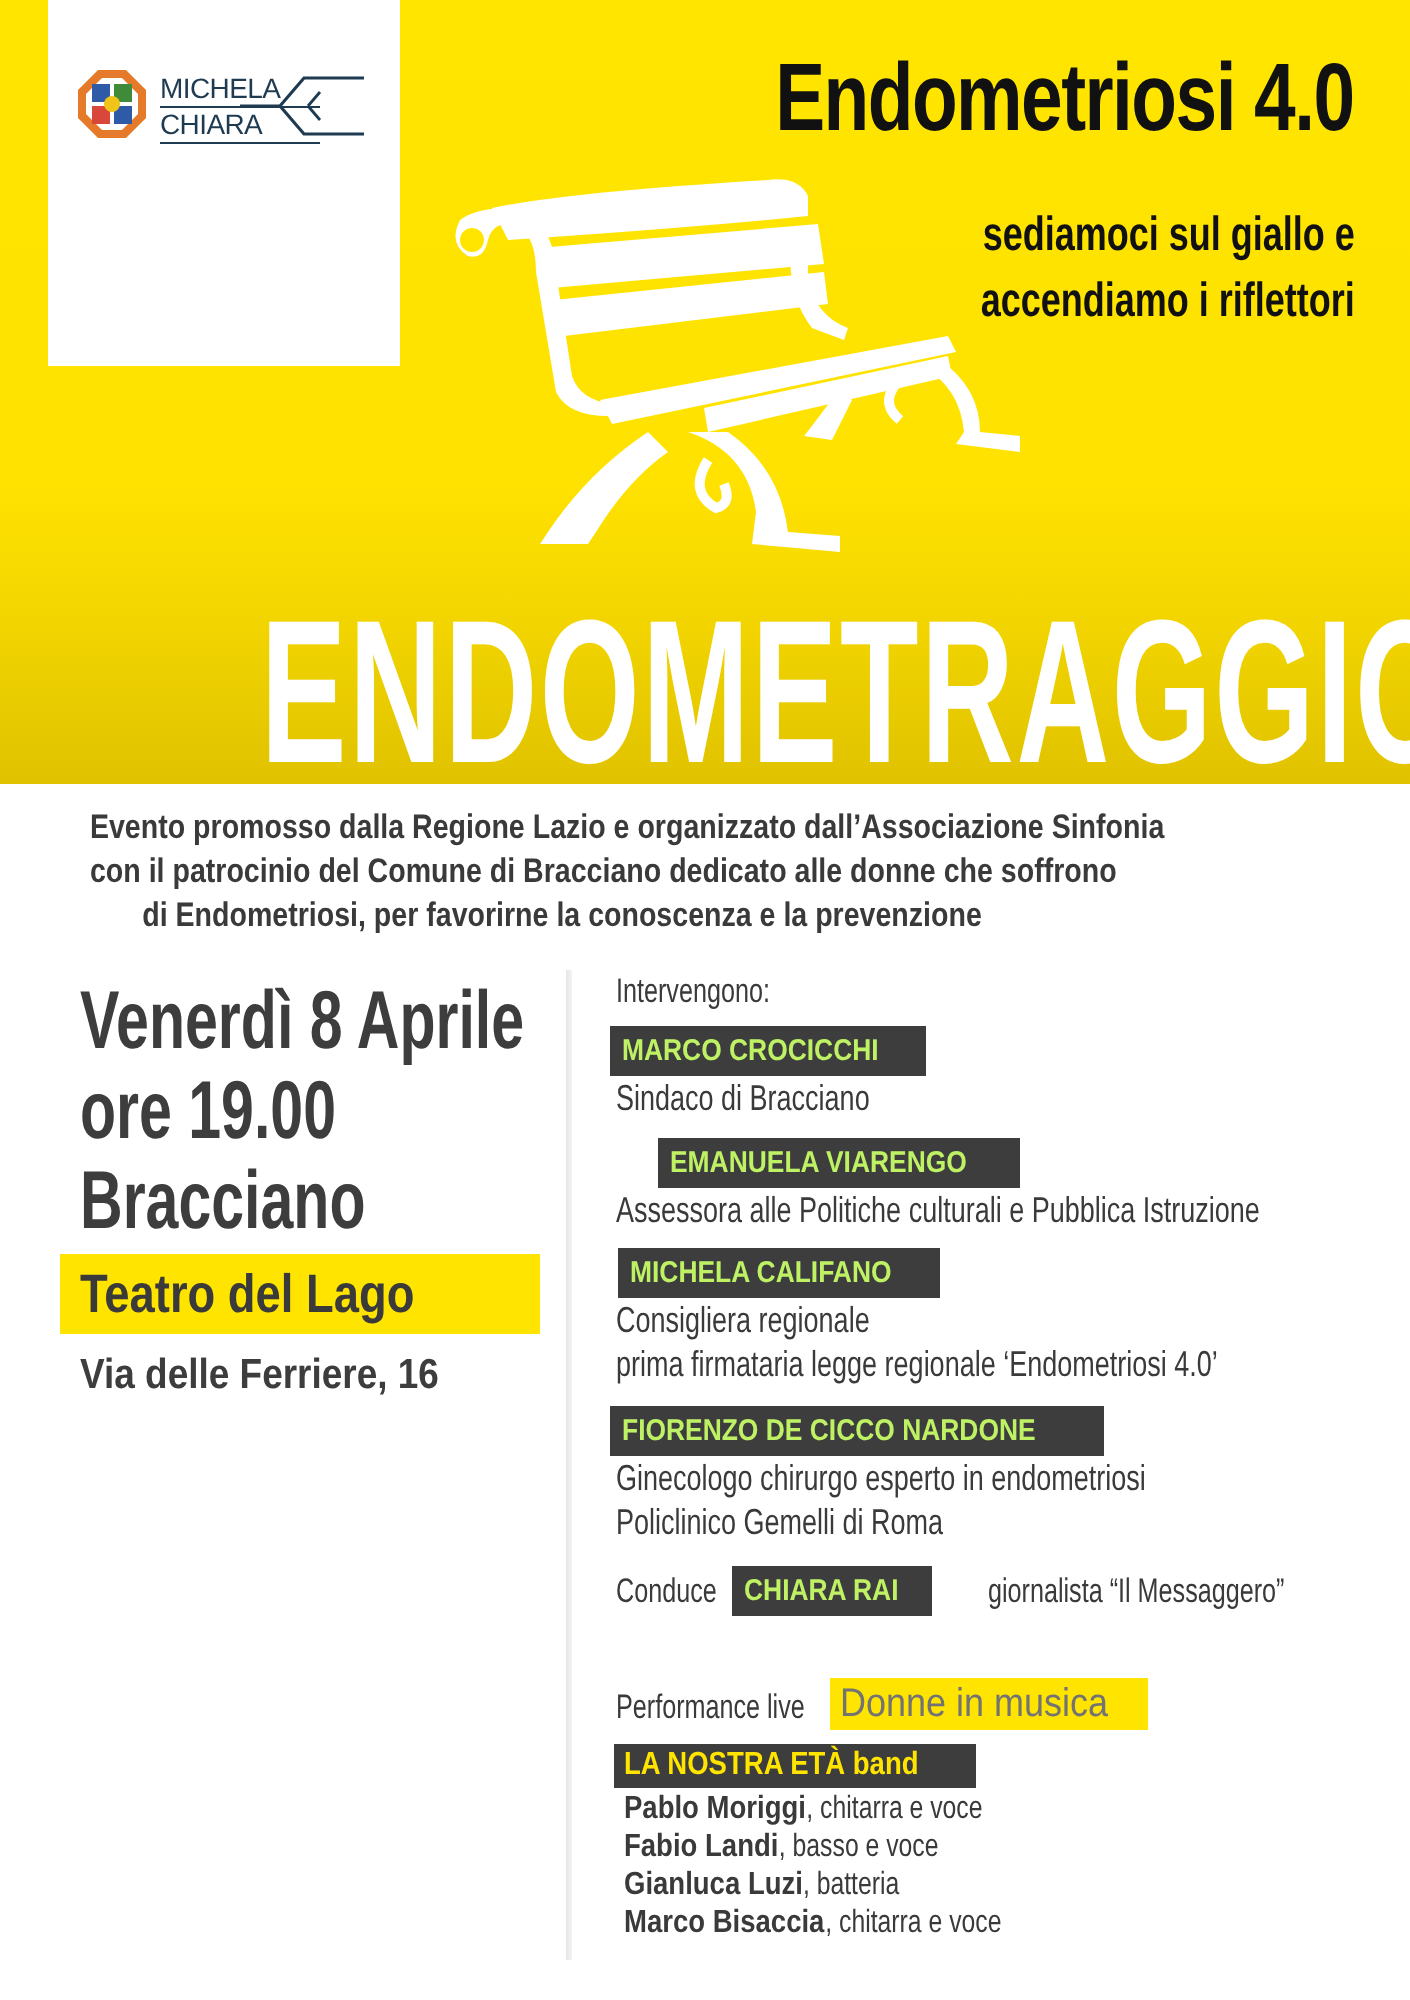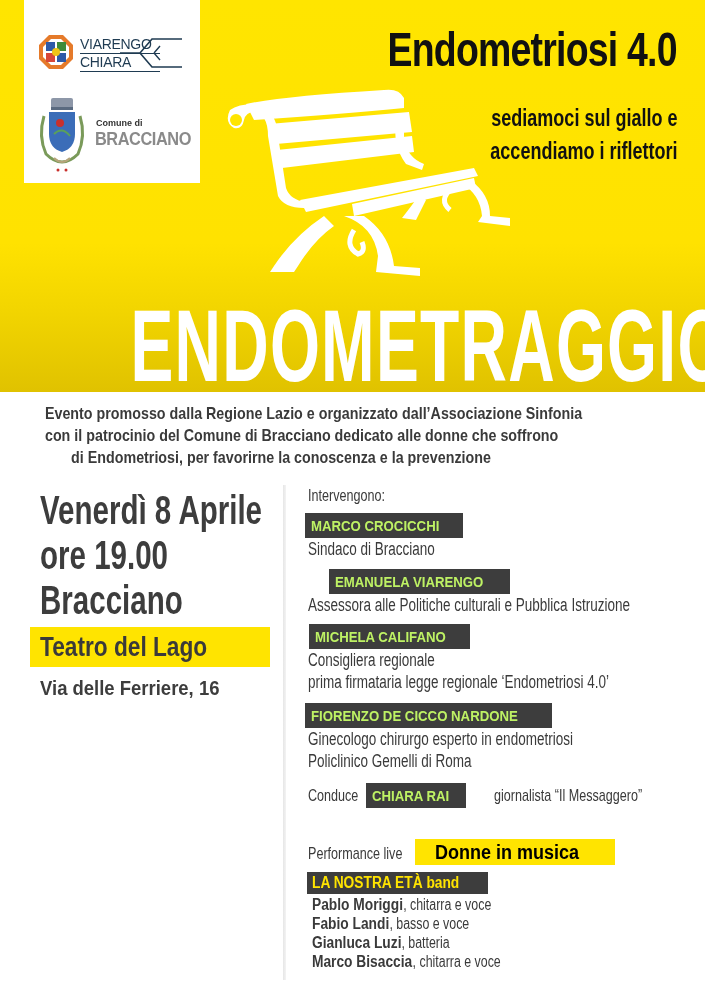--- a/index.html
+++ b/index.html
@@ -89,22 +89,22 @@
   .name-tag {
     position: absolute; height: 25px; background: #3d3d3d; color: #bef264; font-weight: bold;
     font-size: 15px; line-height: 25px; padding: 0 6px; white-space: nowrap; overflow: visible; text-align: right;
   }
   .name-tag span { display: inline-block; transform: scaleX(0.88); transform-origin: left; }
   .role {
     position: absolute; font-size: 18px; color: #3a3a3a; white-space: nowrap; line-height: 22px;
     transform: scaleX(0.75); transform-origin: left;
   }
   .yellow-tag {
-    position: absolute; height: 26px; background: #ffe400; color: #000000; font-weight: bold;
-    font-size: 20px; line-height: 26px; padding: 0 20px; white-space: nowrap;
+    position: absolute; height: 26px; background: #ffe400; color: #737373; font-weight: normal;
+    font-size: 20px; line-height: 26px; padding: 0 5px; white-space: nowrap;
   }
   .yellow-tag span { display: inline-block; transform: scaleX(0.9); transform-origin: left; }
   .band-tag {
     position: absolute; height: 22px; background: #3d3d3d; color: #ffe400; font-weight: bold;
     font-size: 16px; line-height: 22px; padding: 0 5px; white-space: nowrap;
   }
   .band-tag span { display: inline-block; transform: scaleX(0.86); transform-origin: left; }
   .member {
     position: absolute; left: 7px; font-size: 16px; color: #3a3a3a; line-height: 19px; white-space: nowrap;
     transform: scaleX(0.86); transform-origin: left;
@@ -122,46 +122,30 @@
       <svg class="regione-emblem" viewBox="0 0 36 36">
         <polygon points="11,1 25,1 35,11 35,25 25,35 11,35 1,25 1,11" fill="#e57a2a"></polygon>
         <polygon points="13,5 23,5 31,13 31,23 23,31 13,31 5,23 5,13" fill="#ffffff"></polygon>
         <rect x="8" y="8" width="9" height="9" fill="#2e5aa8"></rect>
         <rect x="19" y="8" width="9" height="9" fill="#3f8b3a"></rect>
         <rect x="8" y="19" width="9" height="9" fill="#d8473a"></rect>
         <rect x="19" y="19" width="9" height="9" fill="#2e5aa8"></rect>
         <circle cx="18" cy="18" r="4" fill="#f0c419"></circle>
       </svg>
       <div class="regione-text">
-        <span>VIARENGO</span>
+        <span>MICHELA</span>
         <span>CHIARA</span>
       </div>
       <svg class="regione-lines" viewBox="0 0 62 34">
         <path d="M0 17 L20 17 L32 3 L62 3" stroke="#1f3b52" stroke-width="1.6" fill="none"></path>
         <path d="M20 17 L32 31 L62 31" stroke="#1f3b52" stroke-width="1.6" fill="none"></path>
         <path d="M34 17 L40 10 M34 17 L40 24" stroke="#1f3b52" stroke-width="1.4" fill="none"></path>
       </svg>
     </div>
 
-    <div class="logo-bracciano">
-      <svg class="bracciano-crest" viewBox="0 0 56 78">
-        <rect x="17" y="2" width="22" height="11" rx="2" fill="#8d97a8"></rect>
-        <rect x="17" y="11" width="22" height="3" fill="#5a6a80"></rect>
-        <path d="M15 16 L41 16 L41 38 Q41 52 28 56 Q15 52 15 38 Z" fill="#3b6db8"></path>
-        <circle cx="26" cy="27" r="4" fill="#c9302c"></circle>
-        <path d="M20 38 Q28 30 36 40" stroke="#5aa05a" stroke-width="2" fill="none"></path>
-        <path d="M10 20 Q4 40 12 58 Q20 66 28 66" stroke="#7a9a5a" stroke-width="3" fill="none"></path>
-        <path d="M46 20 Q52 40 44 58 Q36 66 28 66" stroke="#7a9a5a" stroke-width="3" fill="none"></path>
-        <path d="M20 62 Q28 70 36 62" stroke="#b5a47a" stroke-width="2" fill="none"></path>
-        <circle cx="24" cy="74" r="1.5" fill="#c9302c"></circle>
-        <circle cx="32" cy="74" r="1.5" fill="#c9302c"></circle>
-      </svg>
-      <div class="comune-di">Comune di</div>
-      <div class="bracciano-name">BRACCIANO</div>
-    </div>
   </div>
 
   <svg class="bench" viewBox="0 0 300 210">
     <g fill="#ffffff">
 
       <path d="M22 28 Q60 20 160 14 Q175 12 180 22 L180 32 Q120 38 30 44 Z"></path>
 
       <path d="M45 48 L185 36 L188 56 L52 68 Z"></path>
       <path d="M53 74 L188 60 L190 76 L58 92 Z"></path>
 

